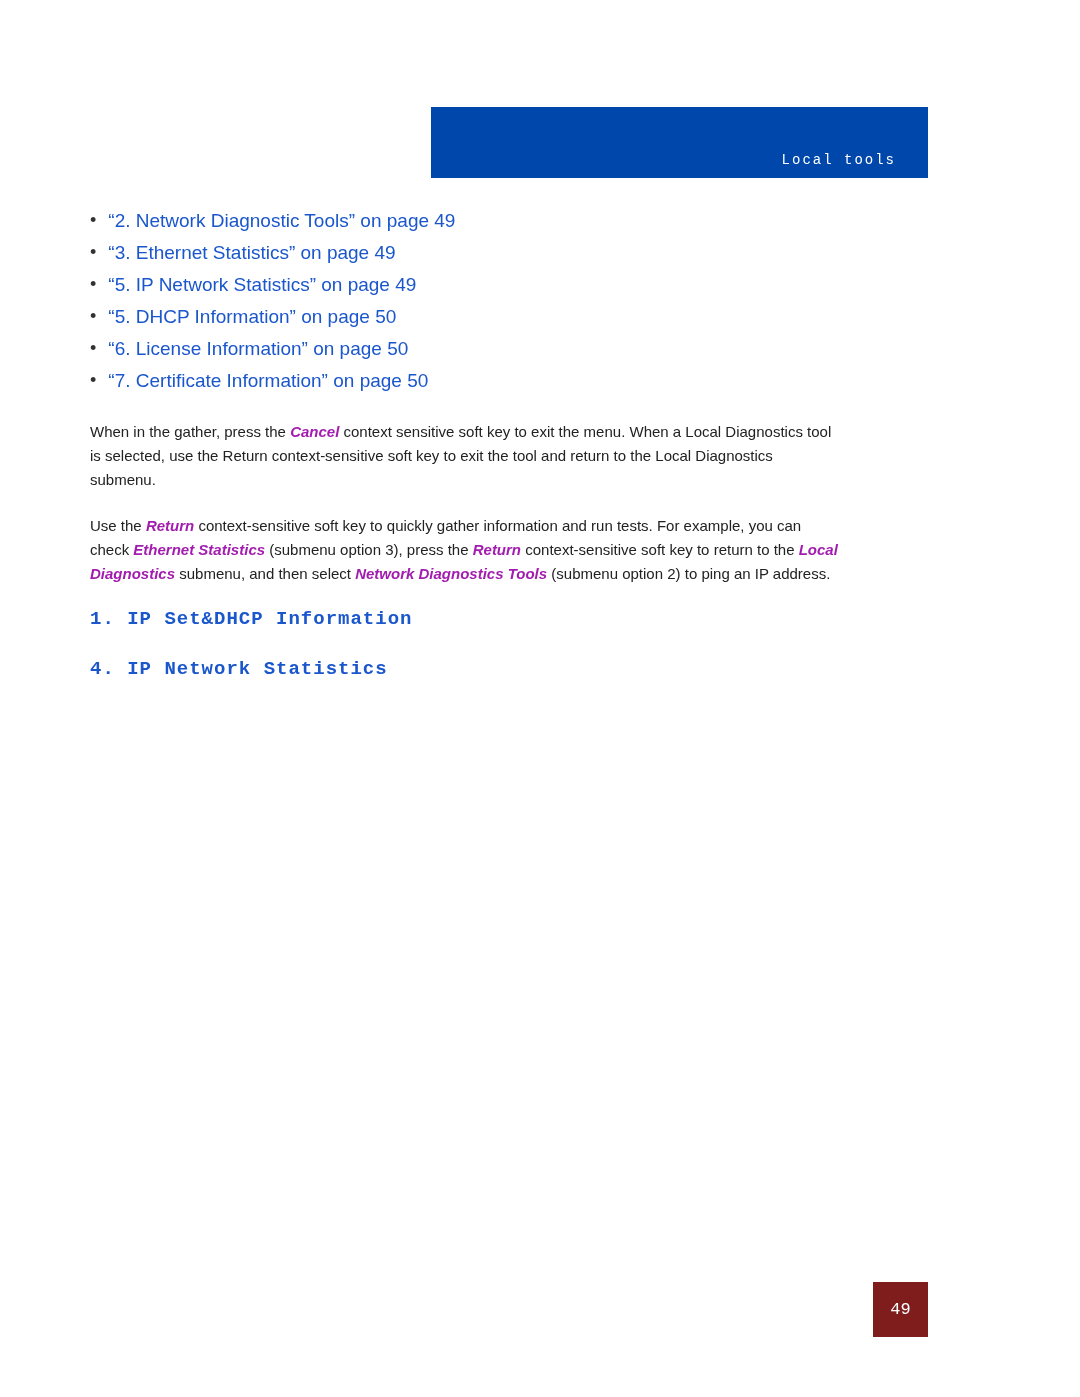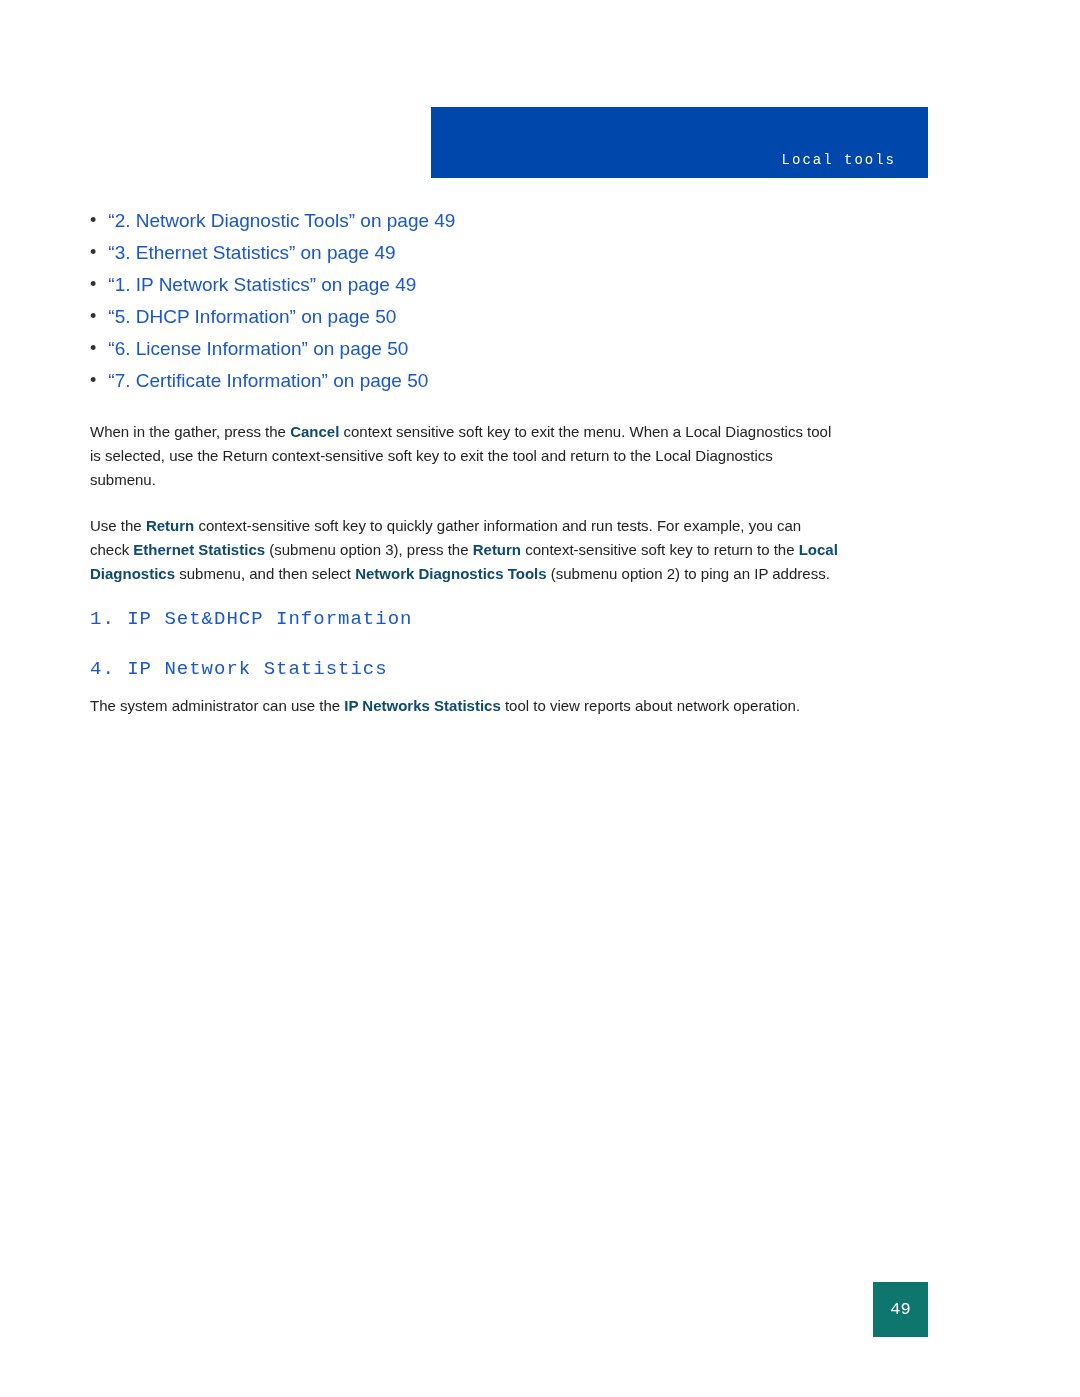--- a/index.html
+++ b/index.html
@@ -84,42 +84,43 @@
 
     
     .body-para {
       font-size: 15px;
       line-height: 1.6;
       margin-bottom: 22px;
       color: #222;
     }
 
     .bold-blue {
-      color: #0c4a6e;
+      color: #a21caf;
       font-weight: bold;
+      font-style: italic;
     }
 
     
     .section-heading {
       font-family: 'Courier New', Courier, monospace;
       color: #1a56cc;
       font-size: 19px;
-      font-weight: normal;
+      font-weight: bold;
       margin-bottom: 14px;
       margin-top: 10px;
       letter-spacing: 1px;
     }
 
     .section-block {
       margin-bottom: 28px;
     }
 
     
     .page-number-box {
-      background: #0f766e;
+      background: #7f1d1d;
       color: #ffffff;
       width: 55px;
       height: 55px;
       display: flex;
       align-items: center;
       justify-content: center;
       font-size: 17px;
       font-family: 'Courier New', Courier, monospace;
       position: absolute;
       bottom: 60px;
@@ -141,21 +142,21 @@
       <li>
         <span class="bullet-dot">•</span>
         <a class="link-text">“2. Network Diagnostic Tools” on page 49</a>
       </li>
       <li>
         <span class="bullet-dot">•</span>
         <a class="link-text">“3. Ethernet Statistics” on page 49</a>
       </li>
       <li>
         <span class="bullet-dot">•</span>
-        <a class="link-text">“1. IP Network Statistics” on page 49</a>
+        <a class="link-text">“5. IP Network Statistics” on page 49</a>
       </li>
       <li>
         <span class="bullet-dot">•</span>
         <a class="link-text">“5. DHCP Information” on page 50</a>
       </li>
       <li>
         <span class="bullet-dot">•</span>
         <a class="link-text">“6. License Information” on page 50</a>
       </li>
       <li>
@@ -175,23 +176,20 @@
     <div class="section-block">
       <h2 class="section-heading">1.  IP Set&amp;DHCP Information</h2>
     </div>
 
     <div class="section-block">
     </div>
 
 
     <div class="section-block">
       <h2 class="section-heading">4.  IP Network Statistics</h2>
-      <p class="body-para">
-        <span>The system administrator can use the </span><span class="bold-blue">IP Networks Statistics</span><span> tool to view reports about network operation.</span>
-      </p>
     </div>
 
   </div>
 
   <div class="page-number-box">
     <span>49</span>
   </div>
 
 </div>
 

